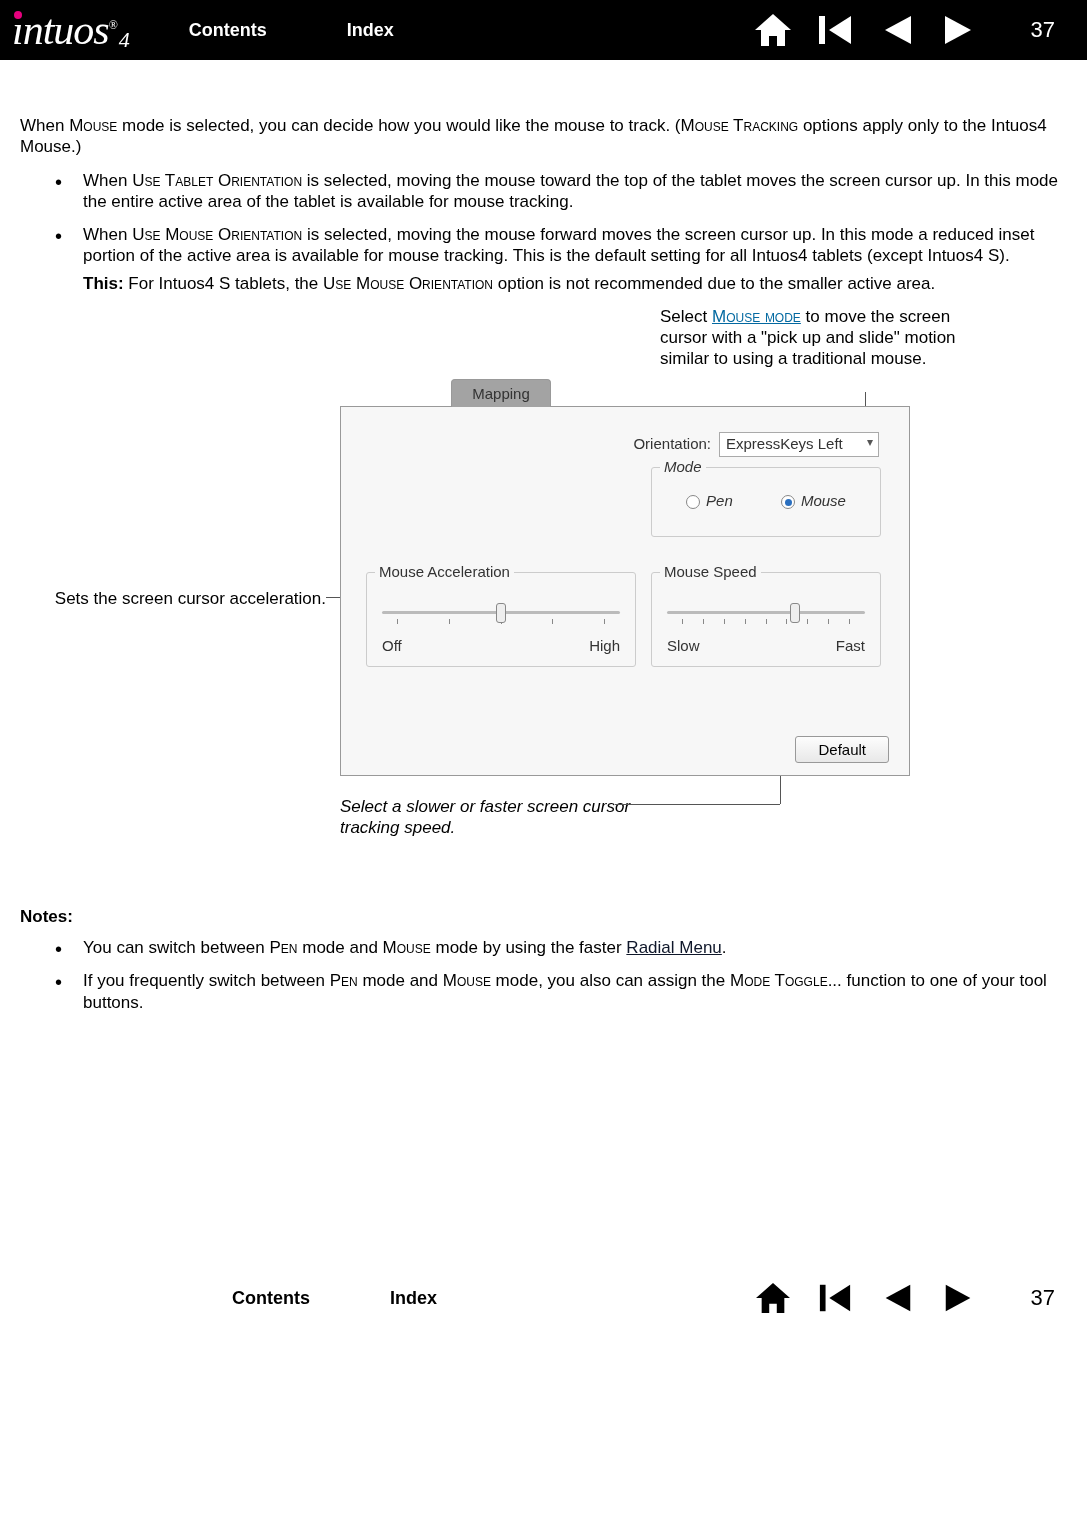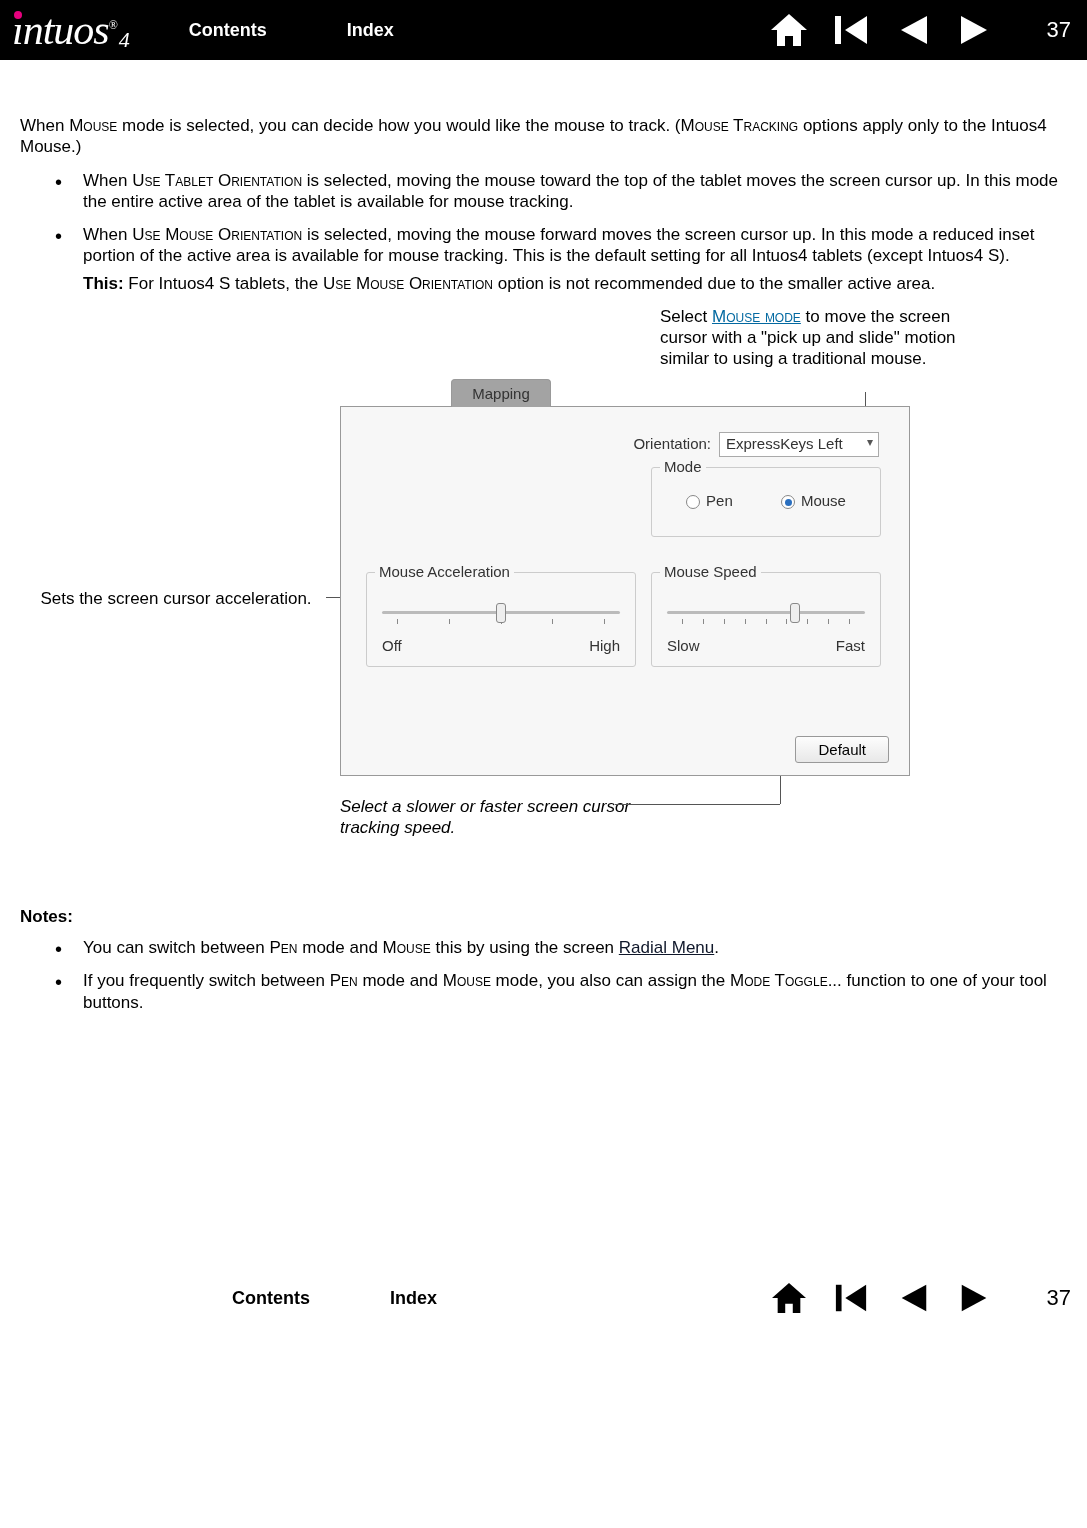--- a/index.html
+++ b/index.html
@@ -10,21 +10,21 @@
     color: #000;
     background: #fff;
     width: 1087px;
   }
   .header, .footer {
     background: #000;
     color: #fff;
     height: 60px;
     display: flex;
     align-items: center;
-    padding: 0 16px 0 12px;
+    padding: 0 32px 0 12px;
   }
   .footer { background: #fff; color: #000; height: 50px; margin-top: 260px; }
   .logo {
     font-family: Georgia, 'Times New Roman', serif;
     font-style: italic;
     font-size: 42px;
     font-weight: normal;
     letter-spacing: -1px;
     position: relative;
   }
@@ -62,21 +62,21 @@
   .callout-mouse {
     position: absolute;
     left: 640px; top: 0;
     width: 320px;
     font-size: 17px;
   }
   .callout-accel {
     position: absolute;
     left: 6px; top: 282px;
     width: 300px;
-    text-align: center;
+    text-align: right;
     font-size: 17px;
   }
   .callout-speed {
     position: absolute;
     left: 320px; top: 490px;
     width: 300px;
     font-size: 17px;
     font-style: italic;
   }
   .dialog {
@@ -109,20 +109,21 @@
     min-width: 160px;
     position: relative;
     font-size: 15px;
   }
   .dropdown::after { content: "▾"; position: absolute; right: 5px; top: 2px; font-size: 12px; color: #555; }
   .mode-group {
     position: absolute;
     top: 60px; left: 310px; width: 230px; height: 70px;
     border: 1px solid #ccc;
     border-radius: 3px;
+    font-style: italic;
   }
   .group-label { position: absolute; top: -10px; left: 8px; background: #f7f7f7; padding: 0 4px; font-size: 15px; }
   .radios { display: flex; justify-content: space-around; align-items: center; height: 100%; padding: 0 10px; }
   .radio { display: flex; align-items: center; gap: 6px; font-size: 15px; }
   .radio-circle { width: 14px; height: 14px; border-radius: 50%; border: 1px solid #888; display: inline-block; position: relative; background: #fff; }
   .radio-circle.checked::after { content: ""; position: absolute; width: 7px; height: 7px; background: #2a6fbf; border-radius: 50%; top: 3px; left: 3px; }
   .slider-group {
     position: absolute;
     top: 165px; height: 95px;
     border: 1px solid #ccc;
@@ -279,21 +280,21 @@
         </div>
       </div>
 
       <button class="default-btn">Default</button>
     </div>
   </div>
 
   <p class="notes-heading">Notes:</p>
   <ul class="bullets">
     <li>
-      <span>You can switch between </span><span class="sc">Pen</span><span> mode and </span><span class="sc">Mouse</span><span> this by using the screen </span><a href="#" class="link-normal">Radial Menu</a><span>.</span>
+      <span>You can switch between </span><span class="sc">Pen</span><span> mode and </span><span class="sc">Mouse</span><span> mode by using the faster </span><a href="#" class="link-normal">Radial Menu</a><span>.</span>
     </li>
     <li>
       <span>If you frequently switch between </span><span class="sc">Pen</span><span> mode and </span><span class="sc">Mouse</span><span> mode, you also can assign the </span><span class="sc">Mode Toggle</span><span>... function to one of your tool buttons.</span>
     </li>
   </ul>
 
 </div>
 
 <div class="footer">
   <span style="width:180px;"></span>

